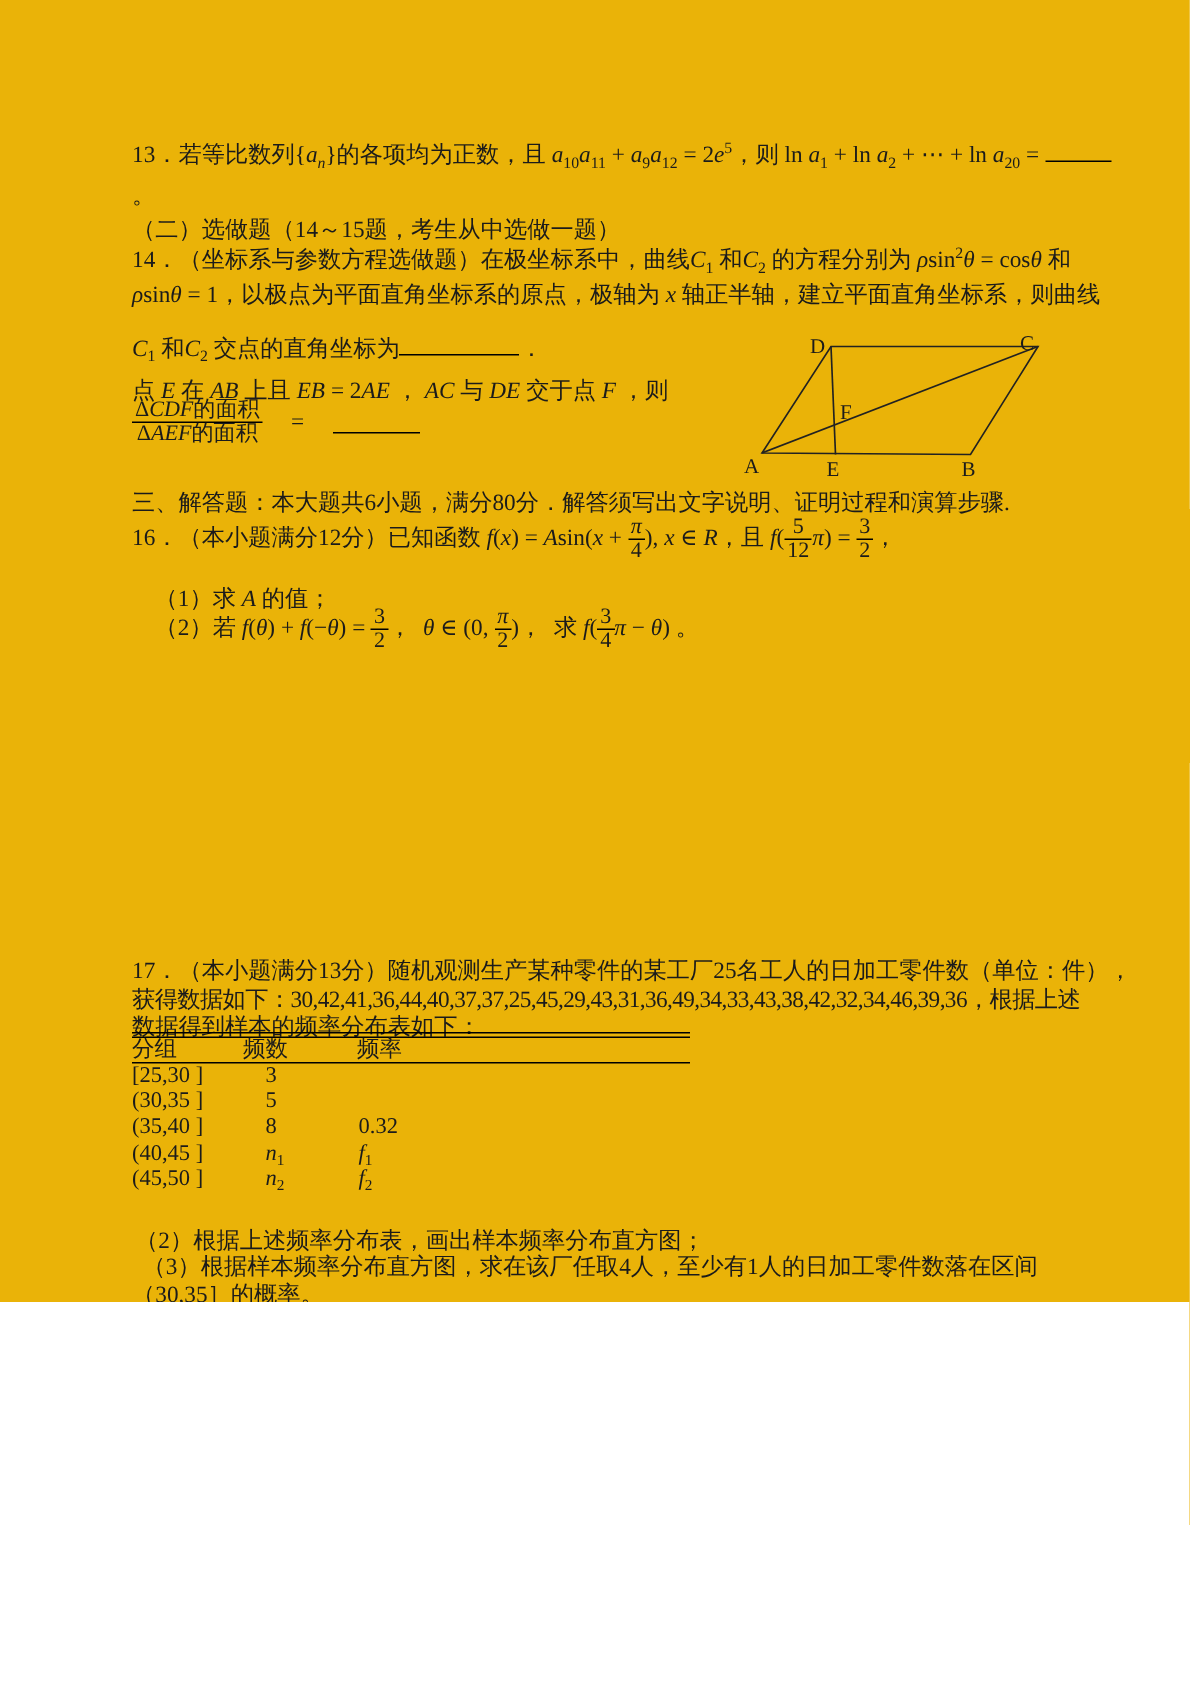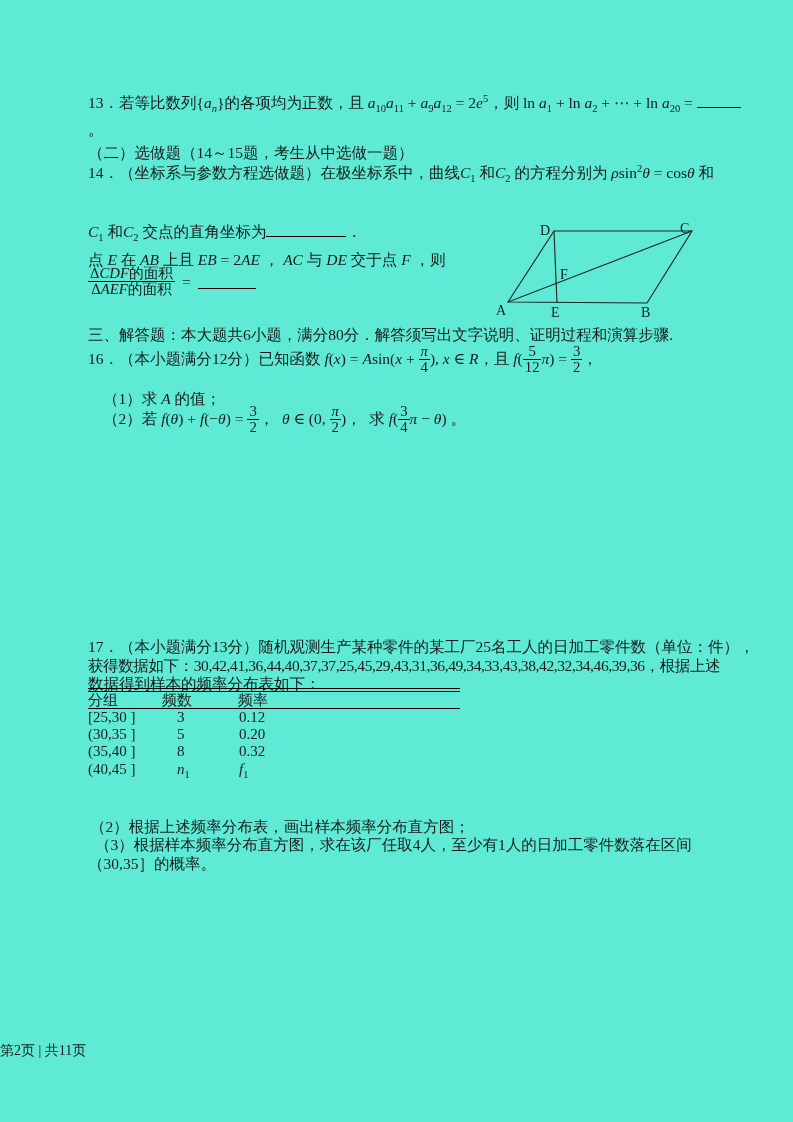--- a/index.html
+++ b/index.html
@@ -1,30 +1,30 @@
 <!DOCTYPE html>
 <html><head>
 <meta charset="utf-8">
 <style>
   *{box-sizing:border-box;margin:0;padding:0}
   body{background:#ffffff}
-  .page{position:relative;width:793px;height:1122px;background:#5eead4;overflow:hidden;
+  .page{position:relative;width:793px;height:868px;background:#eab308;overflow:hidden;
         font-family:"Liberation Serif","DejaVu Serif",serif;font-size:15.5px;color:#1b1b1b}
   .abs{position:absolute;white-space:nowrap}
   .wrap{white-space:normal}
   i{font-style:italic}
   sub,sup{font-size:68%;line-height:0}
   sub{vertical-align:-0.35em}
   sup{vertical-align:0.55em}
   .frac{display:inline-block;vertical-align:-0.55em;text-align:center;line-height:1.05;font-size:95%}
   .frac .num{display:block;border-bottom:1px solid #000;padding:0 2px}
   .frac .den{display:block;padding:0 2px}
   .ul{display:inline-block;border-bottom:1px solid #000;height:0.85em;vertical-align:baseline}
   .w40{width:44px}.w55{width:58px}.w80{width:80px}
-  .fracline{display:flex;align-items:center;gap:7px}
+  .fracline{display:flex;align-items:center;gap:19px}
   .tight{letter-spacing:-0.4px}
   
   .tbl{position:absolute;left:88px;top:688px;width:372px;font-size:15px}
   .dbl{border-top:1px solid #000;border-bottom:1px solid #000;height:4px}
   .hrule{border-top:1px solid #000}
   .trow{display:flex;height:17.2px;line-height:17.2px;align-items:flex-start}
   .thead{height:16px;line-height:16px}
   .c1{width:74px}.c2{width:76px}.c3{flex:1}
   .trow.data .c2{padding-left:15px}
   .trow.data .c3{padding-left:1px}
@@ -39,20 +39,21 @@
 <body>
 
 <div class="page">
 
   <div class="abs" style="left:88px;top:93px;width:650px">13．若等比数列{<i>a<sub>n</sub></i>}的各项均为正数，且 <i>a</i><sub>10</sub><i>a</i><sub>11</sub> + <i>a</i><sub>9</sub><i>a</i><sub>12</sub> = 2<i>e</i><sup>5</sup>，则 ln <i>a</i><sub>1</sub> + ln <i>a</i><sub>2</sub> + ⋯ + ln <i>a</i><sub>20</sub> = <span class="ul w40"></span></div>
   <div class="abs" style="left:88px;top:120px">。</div>
 
   <div class="abs" style="left:88px;top:143px">（二）选做题（14～15题，考生从中选做一题）</div>
 
   <div class="abs" style="left:88px;top:163px">14．（坐标系与参数方程选做题）在极坐标系中，曲线<i>C</i><sub>1</sub> 和<i>C</i><sub>2</sub> 的方程分别为 <i>ρ</i>sin<sup>2</sup><i>θ</i> = cos<i>θ</i> 和</div>
+  <div class="abs" style="left:88px;top:186px"><i>ρ</i>sin<i>θ</i> = 1，以极点为平面直角坐标系的原点，极轴为 <i>x</i> 轴正半轴，建立平面直角坐标系，则曲线</div>
   <div class="abs" style="left:88px;top:222px"><i>C</i><sub>1</sub> 和<i>C</i><sub>2</sub> 交点的直角坐标为<span class="ul w80"></span>．</div>
 
   <div class="abs" style="left:88px;top:250px">点 <i>E</i> 在 <i>AB</i> 上且 <i>EB</i> = 2<i>AE</i> ， <i>AC</i> 与 <i>DE</i> 交于点 <i>F</i> ，则</div>
   <div class="abs fracline" style="left:88px;top:266px">
     <span class="frac">
       <span class="num">Δ<i>CDF</i>的面积</span>
       <span class="den">Δ<i>AEF</i>的面积</span>
     </span>
     <span>=</span>
     <span class="ul w55"></span>
@@ -86,37 +87,40 @@
     <div class="dbl"></div>
     <div class="trow thead">
       <div class="c1">分组</div>
       <div class="c2">频数</div>
       <div class="c3">频率</div>
     </div>
     <div class="hrule"></div>
     <div class="trow data">
       <div class="c1">[25,30 ]</div>
       <div class="c2">3</div>
-      <div class="c3">0.12</div>
     </div>
     <div class="trow data">
       <div class="c1">(30,35 ]</div>
       <div class="c2">5</div>
-      <div class="c3">0.20</div>
     </div>
     <div class="trow data">
       <div class="c1">(35,40 ]</div>
       <div class="c2">8</div>
       <div class="c3">0.32</div>
     </div>
     <div class="trow data">
       <div class="c1">(40,45 ]</div>
       <div class="c2"><i>n</i><sub>1</sub></div>
       <div class="c3"><i>f</i><sub>1</sub></div>
     </div>
+    <div class="trow data">
+      <div class="c1">(45,50 ]</div>
+      <div class="c2"><i>n</i><sub>2</sub></div>
+      <div class="c3"><i>f</i><sub>2</sub></div>
+    </div>
   </div>
 
   <div class="abs" style="left:90px;top:817px">（2）根据上述频率分布表，画出样本频率分布直方图；</div>
   <div class="abs wrap" style="left:88px;top:835px;width:624px;text-indent:7px;line-height:1.25">（3）根据样本频率分布直方图，求在该厂任取4人，至少有1人的日加工零件数落在区间（30,35］的概率。</div>
 
   <div class="footer">第2页 | 共11页</div>
 
 </div>
 
 </body></html>

